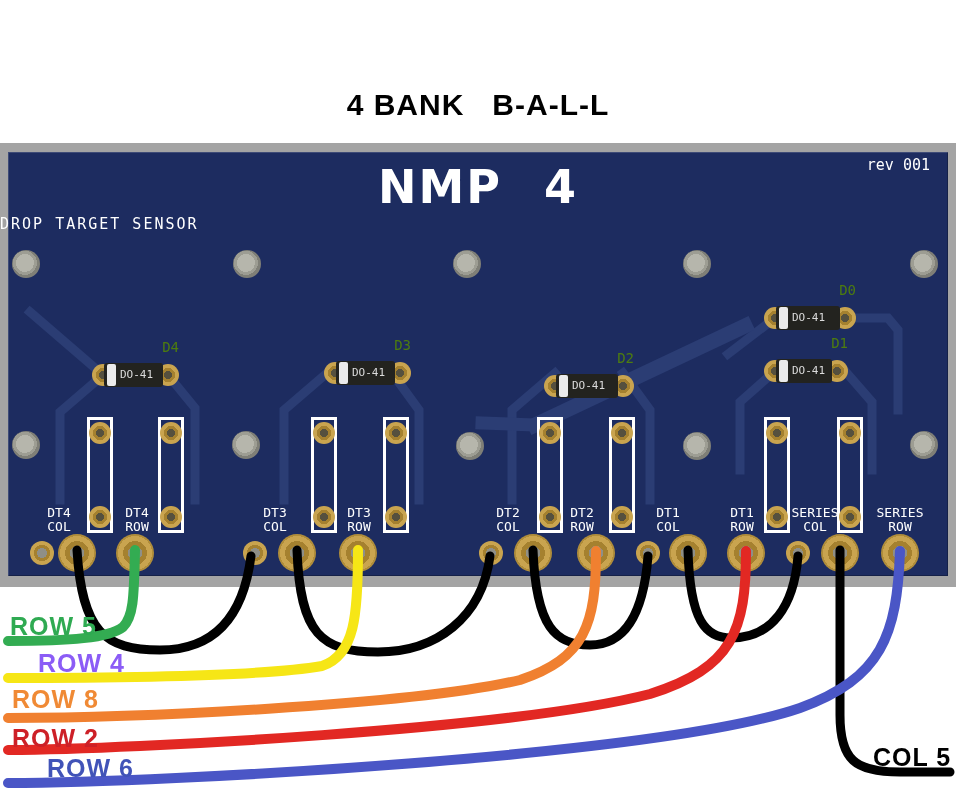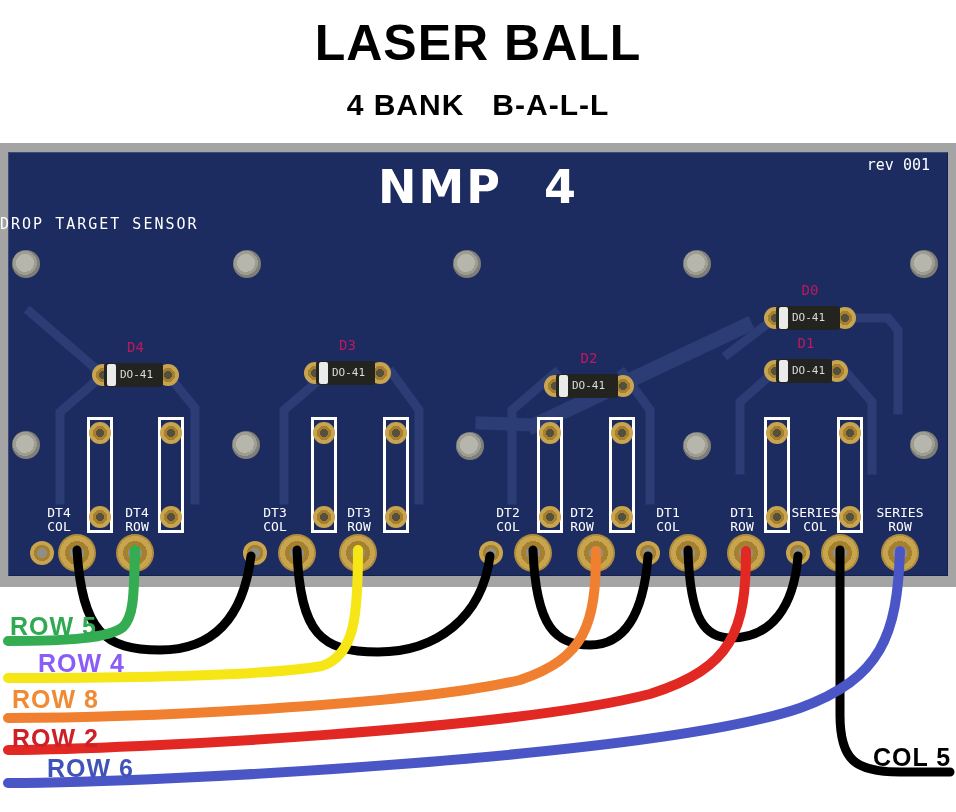--- a/index.html
+++ b/index.html
@@ -41,33 +41,32 @@
           text-align:center;transform:translateX(-50%);white-space:nowrap;}
   
   .diode{height:22px;}
   .dlead{position:absolute;left:9px;right:9px;top:8px;height:6px;background:#d7d7d7;}
   .dbody{position:absolute;left:12px;right:16px;top:-1px;height:24px;background:#23231f;
          border-radius:3px;}
   .dband{position:absolute;left:3px;top:1px;bottom:1px;width:9px;background:#ebebeb;border-radius:2px;}
   .dpkg{position:absolute;left:16px;top:5px;color:#dcdcdc;font-size:11px;
         font-family:"DejaVu Sans Mono", monospace;}
   .dpadL{position:absolute;left:0;top:0;} .dpadR{position:absolute;right:0;top:0;}
-  .dlabel{position:absolute;left:0;right:0;top:-25px;text-align:center;color:#be185d;font-size:14px;
+  .dlabel{position:absolute;left:0;right:0;top:-25px;text-align:right;color:#4d7c0f;font-size:14px;
           font-family:"DejaVu Sans Mono", monospace;}
   
   .wlbl{font-weight:bold;font-size:25px;letter-spacing:1px;white-space:pre;}
   svg{position:absolute;left:0;top:0;pointer-events:none;}
   .z1{z-index:1}.z2{z-index:2}.z3{z-index:3}.z5{z-index:5}.z6{z-index:6}
 </style>
 </head>
 <body>
 
 <div class="page">
 
-  <div class="abs title z6">LASER BALL</div>
   <div class="abs subtitle z6">4 BANK   B-A-L-L</div>
 
   <div class="abs backdrop z1" style="background-color: rgb(164, 164, 164);"></div>
   <div class="abs board z1" style="background-color: rgb(29, 44, 96);"></div>
 
   <svg class="z2" width="956" height="812">
     <g fill="none" stroke="#2b3d74" stroke-width="9" stroke-linecap="square">
       <path d="M30,312 L103,375"></path>
       <path d="M103,375 L60,412 L60,500"></path>
       <path d="M168,375 L195,408 L195,500"></path>
@@ -151,21 +150,21 @@
   <div class="abs diode z3" style="left:92px;top:364px;width:87px;">
     <span class="dlabel">D4</span>
     <span class="dlead"></span>
     <span class="dpad dpadL"></span>
     <span class="dpad dpadR"></span>
     <span class="dbody">
       <span class="dband"></span>
       <span class="dpkg">DO-41</span>
     </span>
   </div>
-  <div class="abs diode z3" style="left:304px;top:362px;width:87px;">
+  <div class="abs diode z3" style="left:324px;top:362px;width:87px;">
     <span class="dlabel">D3</span>
     <span class="dlead"></span>
     <span class="dpad dpadL"></span>
     <span class="dpad dpadR"></span>
     <span class="dbody">
       <span class="dband"></span>
       <span class="dpkg">DO-41</span>
     </span>
   </div>
   <div class="abs diode z3" style="left:544px;top:362px;width:90px;margin-top:13px;">

